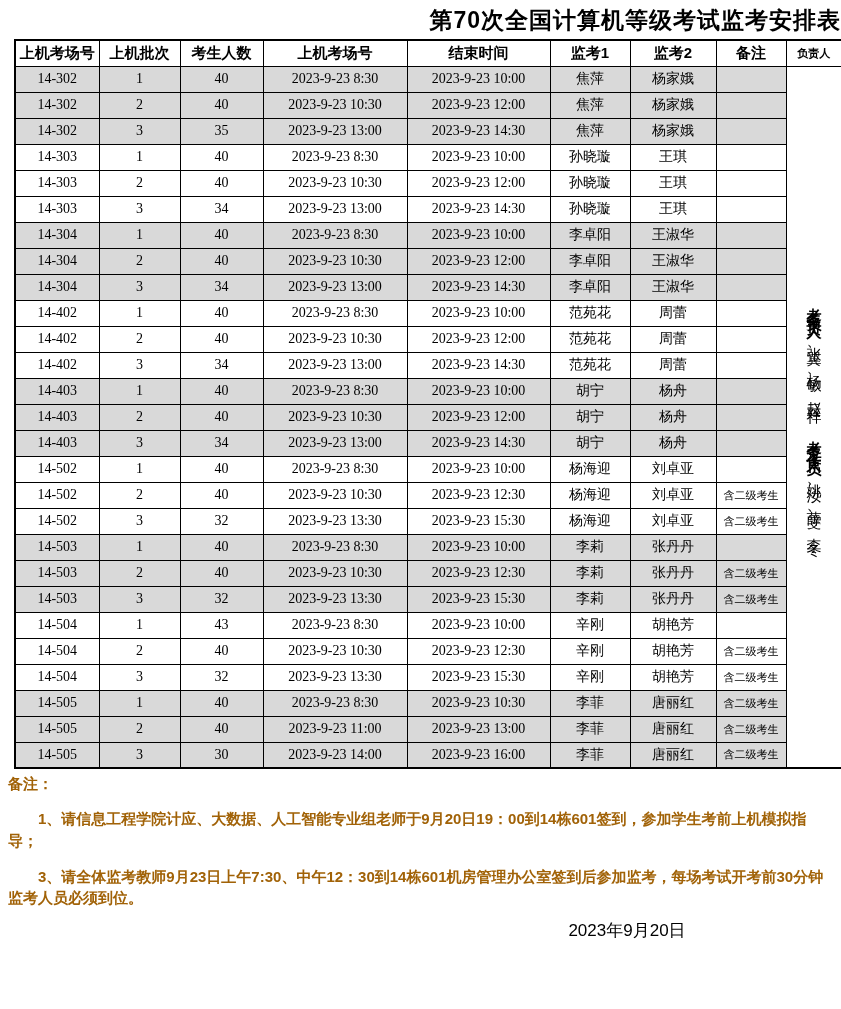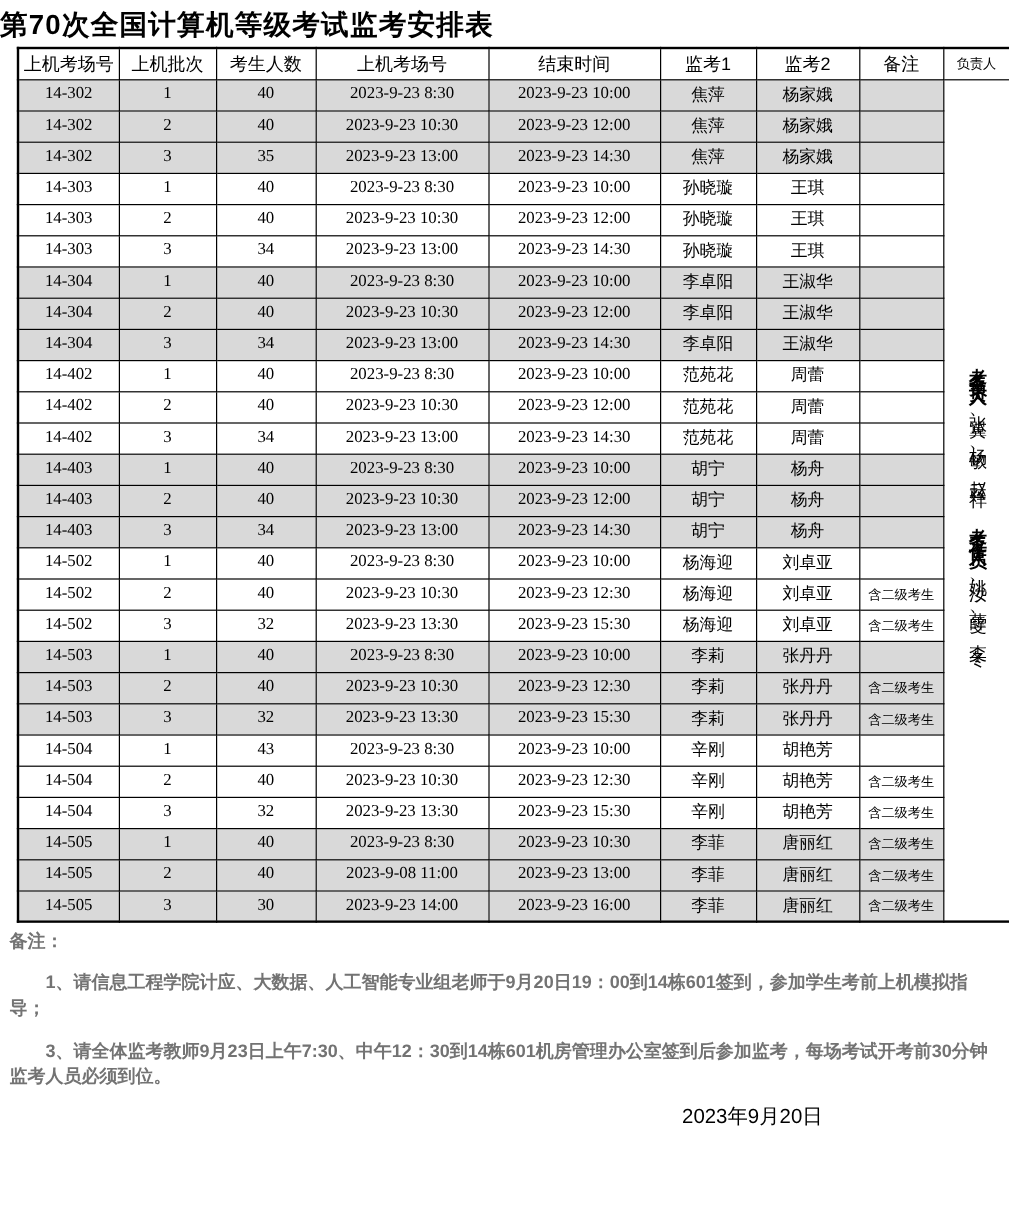--- a/index.html
+++ b/index.html
@@ -6,21 +6,21 @@
   html, body { margin: 0; padding: 0; background: #ffffff; }
   body {
     width: 841px; height: 1009px;
     font-family: "Liberation Sans", sans-serif;
     color: #000;
   }
   .page { position: relative; width: 841px; height: 1009px; overflow: hidden; }
 
   .title {
     margin: 5px 0 3px 0;
-    text-align: left;
+    text-align: right;
     font-size: 23px;
     font-weight: bold;
     letter-spacing: 1px;
   }
 
   table.schedule {
     border-collapse: collapse;
     table-layout: fixed;
     margin-left: 14px;
     width: 827px;
@@ -30,21 +30,21 @@
     border: 1px solid #000;
     height: 26px;
     padding: 0 1px;
     text-align: center;
     vertical-align: middle;
     overflow: hidden;
     white-space: nowrap;
   }
   .schedule th {
     font-size: 15px;
-    font-weight: normal;
+    font-weight: bold;
     background: #fff;
   }
   .schedule th.small-head { font-size: 11px; }
   .schedule td {
     font-size: 14px;
     font-family: "Liberation Serif", serif;
   }
   .schedule td.remark { font-size: 11px; margin-left: 32px; }
   tr.shaded td { background: #d9d9d9; }
   tr.shaded td.resp-cell { background: #ffffff; }
@@ -61,21 +61,21 @@
     display: inline-block;
     font-size: 15px;
     letter-spacing: 4px;
     line-height: 1.1;
     white-space: nowrap;
     font-family: "Liberation Sans", sans-serif;
   }
   .vertical-text .vbold { font-weight: bold; }
   .vertical-text .vspacer { display: inline-block; height: 28px; width: 0; }
 
-  .notes { margin: 6px 8px 0 8px; color: #737373; font-weight: bold; font-size: 15px; }
+  .notes { margin: 6px 8px 0 8px; color: #a16207; font-weight: bold; font-size: 15px; }
   .notes-label { margin: 0; }
   .note { margin: 14px 0 0 0; text-indent: 2em; line-height: 1.45; }
 
   .signature {
     width: 330px;
     margin-left: 462px;
     margin-top: 10px;
     text-align: center;
     font-size: 17px;
   }
@@ -365,21 +365,21 @@
     <td>2023-9-23 8:30</td>
     <td>2023-9-23 10:30</td>
     <td>李菲</td>
     <td>唐丽红</td>
     <td class="remark">含二级考生</td>
   </tr>
         <tr class="shaded">
     <td>14-505</td>
     <td>2</td>
     <td>40</td>
-    <td>2023-9-08 11:00</td>
+    <td>2023-9-23 11:00</td>
     <td>2023-9-23 13:00</td>
     <td>李菲</td>
     <td>唐丽红</td>
     <td class="remark">含二级考生</td>
   </tr>
         <tr class="shaded">
     <td>14-505</td>
     <td>3</td>
     <td>30</td>
     <td>2023-9-23 14:00</td>

